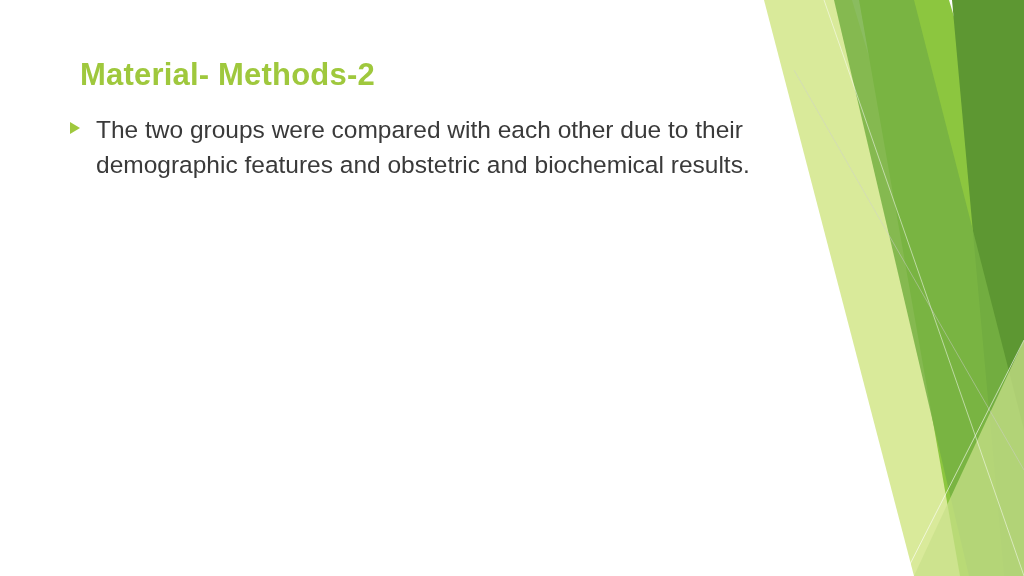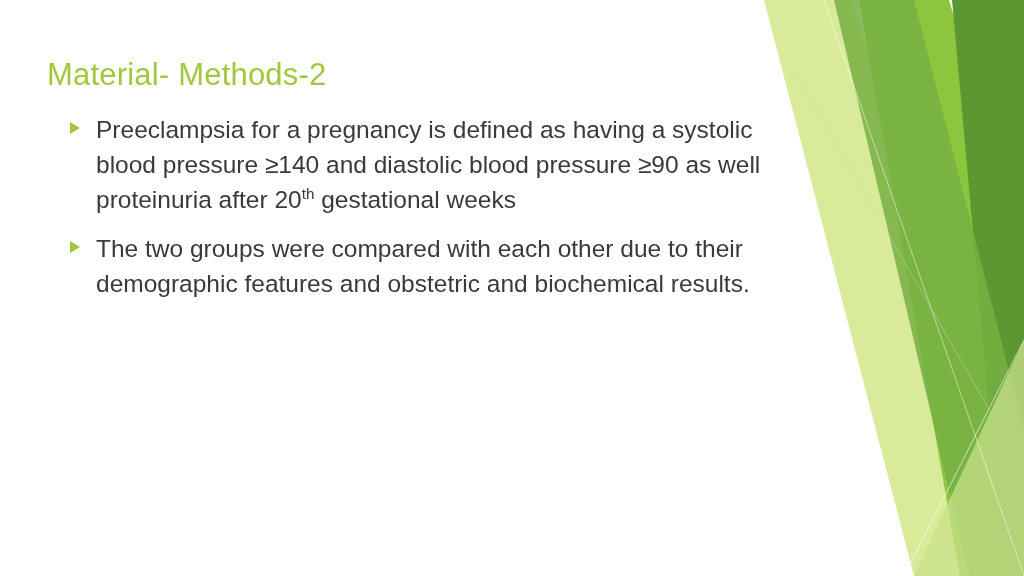--- a/index.html
+++ b/index.html
@@ -28,24 +28,24 @@
     width: 260px;
     height: 576px;
     overflow: hidden;
   }
   .deco svg {
     display: block;
   }
   
   .title {
     position: absolute;
-    left: 47px;
+    left: 80px;
     top: 57px;
     font-size: 31px;
-    font-weight: normal;
+    font-weight: bold;
     color: #9fc83d;
     letter-spacing: 0.2px;
   }
   .body {
     position: absolute;
     left: 64px;
     top: 112px;
     width: 718px;
   }
   .bullet {
@@ -92,24 +92,20 @@
       <polyline points="60,0 260,576" fill="none" stroke="#ffffff" stroke-width="1" opacity="0.5"></polyline>
       <polyline points="30,70 260,470" fill="none" stroke="#cfcfcf" stroke-width="0.8" opacity="0.6"></polyline>
       <polyline points="260,340 140,576" fill="none" stroke="#ffffff" stroke-width="1" opacity="0.6"></polyline>
     </svg>
   </div>
 
   <div class="title">Material- Methods-2</div>
 
   <div class="body">
 
-    <div class="bullet">
-      <span class="marker"></span>
-      <span><span>Preeclampsia for a pregnancy is defined as having a systolic blood pressure ≥140 and diastolic blood pressure ≥90 as well proteinuria  after 20</span><sup>th</sup><span> gestational weeks</span></span>
-    </div>
 
 
     <div class="bullet">
       <span class="marker"></span>
       <span>The two groups were compared with each other due to their demographic features and obstetric and biochemical results.</span>
     </div>
 
   </div>
 </div>
 

